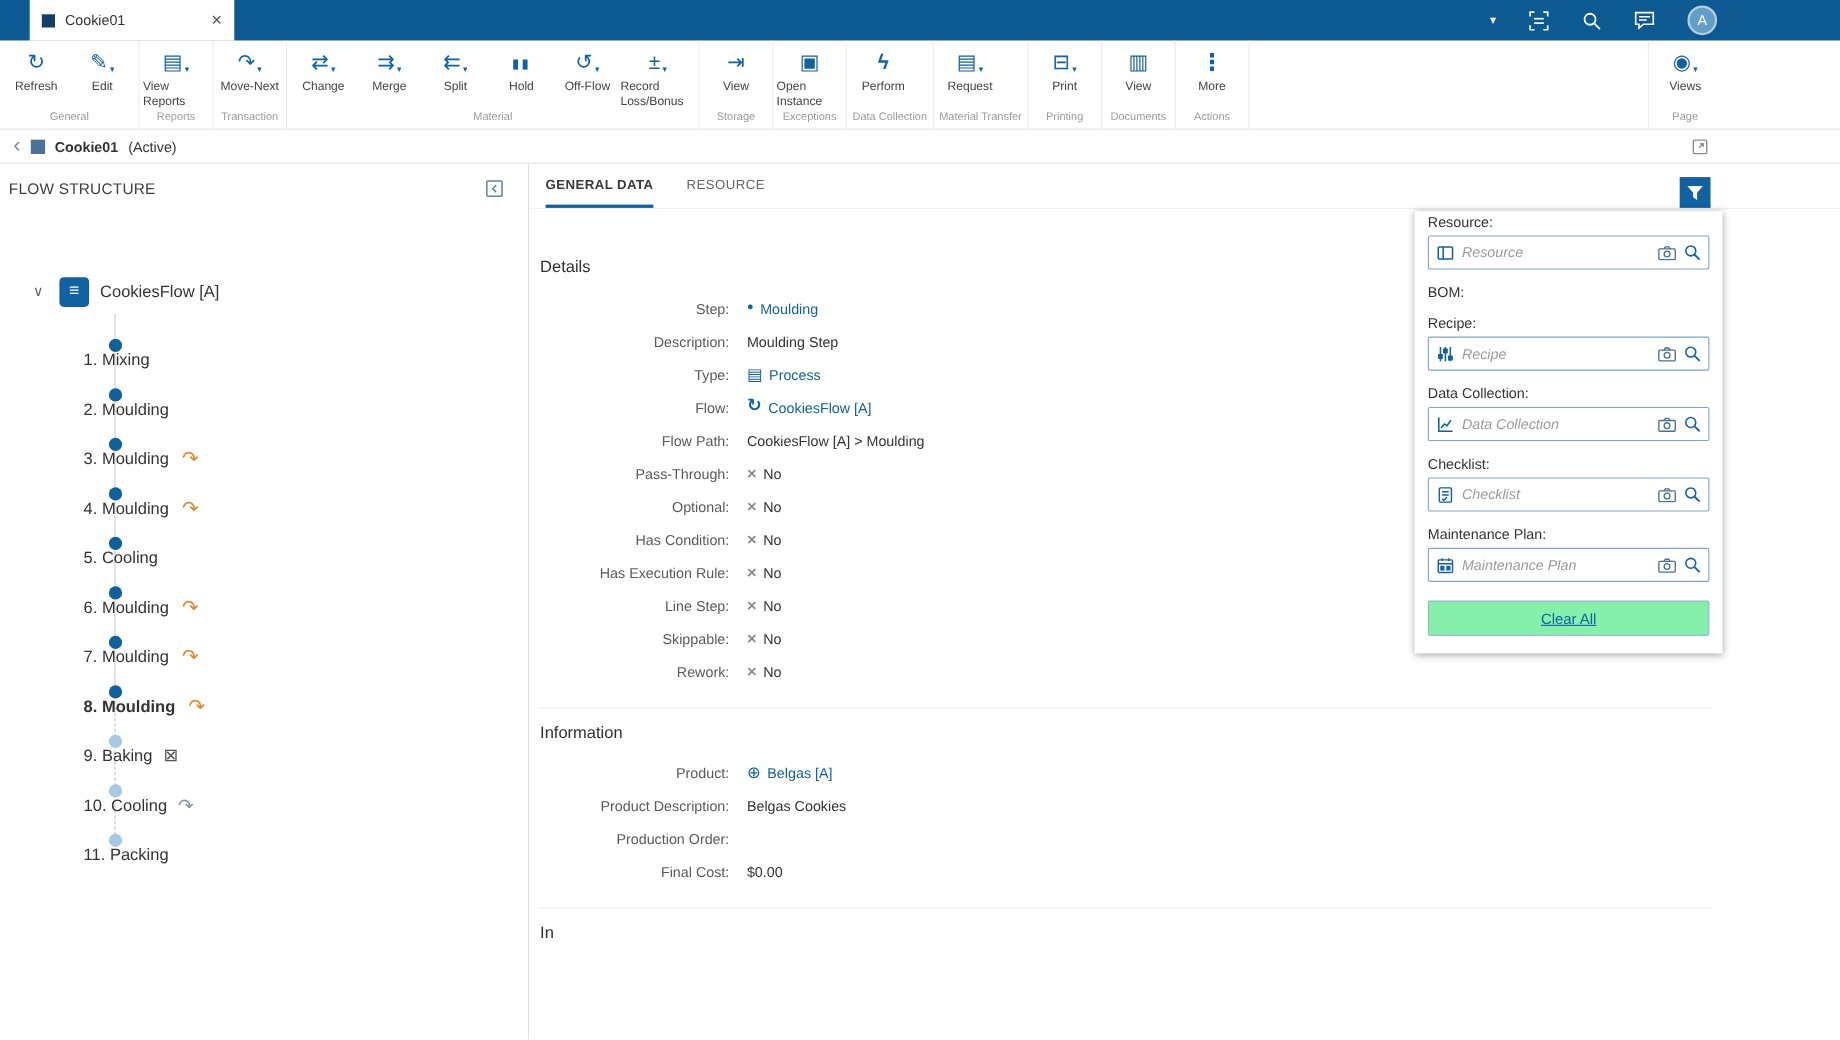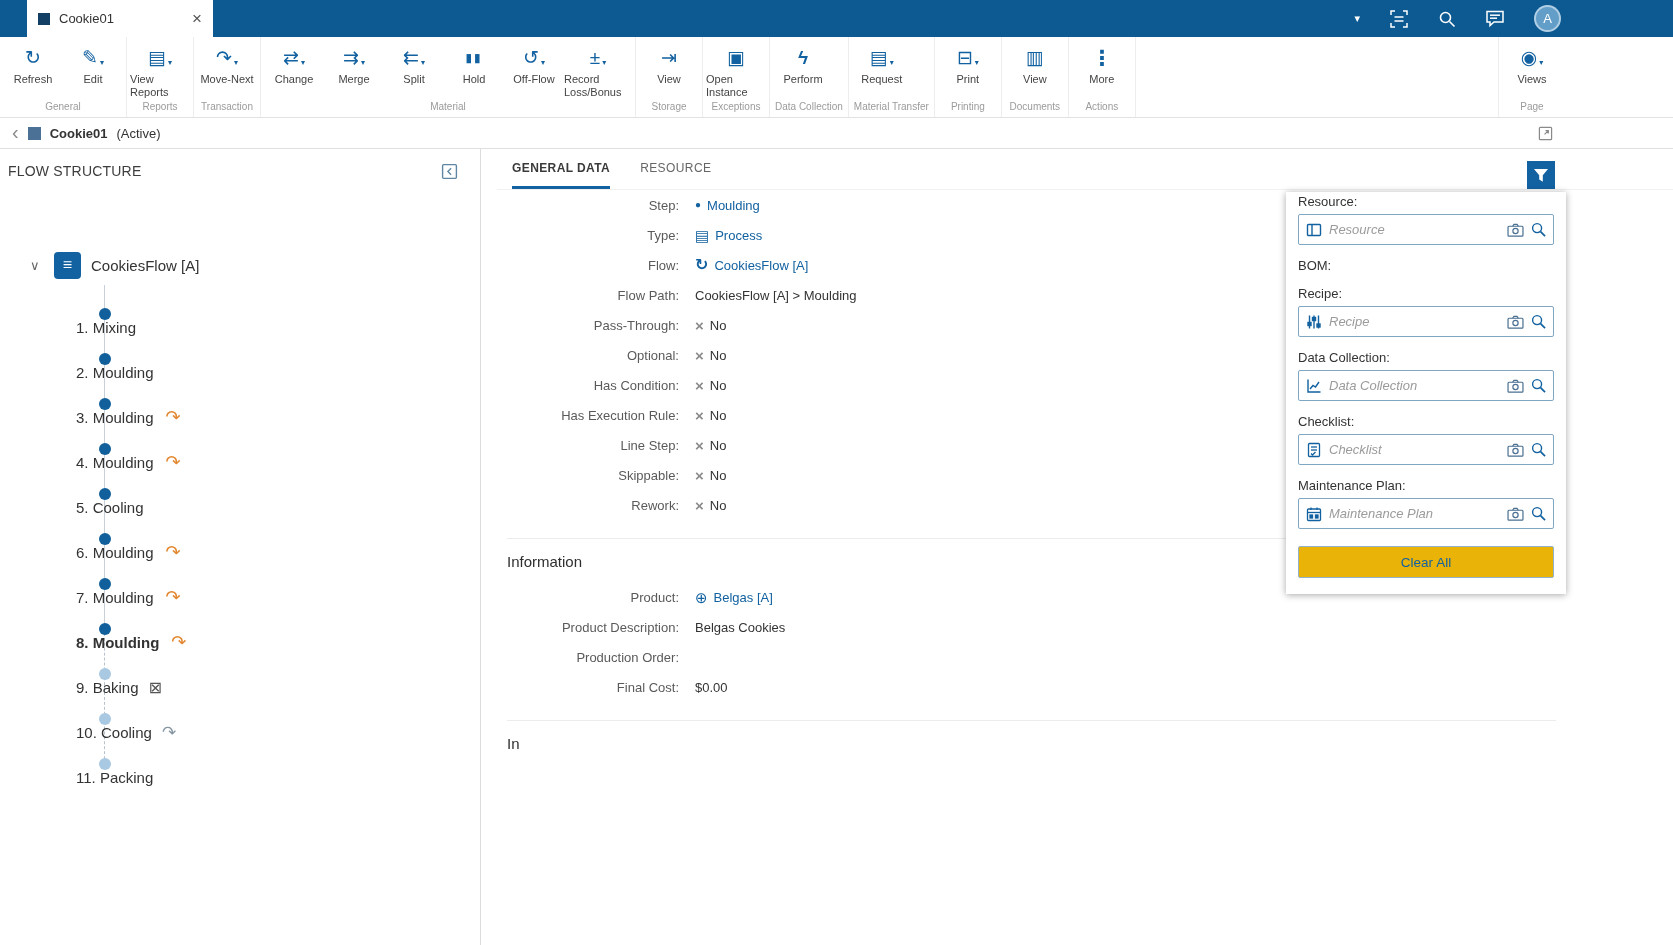--- a/index.html
+++ b/index.html
@@ -36,21 +36,21 @@
 
 
 .crumb{height:31px;border-bottom:1px solid #e0e0e0;display:flex;align-items:center;gap:9px;padding:0 12px;flex-shrink:0;background:#fff;}
 .cr-back{font-size:20px;color:#888;line-height:1;cursor:pointer;margin-top:-3px;}
 .cr-square{width:13px;height:13px;background:#4c7196;}
 .cr-title{font-weight:700;font-size:13px;}
 .cr-status{font-size:13px;}
 .cr-expand{margin-left:auto;margin-right:108px;display:flex;cursor:pointer;}
 
 
-.content{flex:1;display:flex;min-height:0;gap:16px;}
+.content{flex:1;display:flex;min-height:0;}
 .lpanel{width:481px;border-right:1px solid #dcdcdc;flex-shrink:0;position:relative;background:#fff;}
 .lp-header{height:44px;display:flex;align-items:center;justify-content:space-between;padding:0 22px 0 8px;}
 .lp-title{font-size:14px;color:#3d3d3d;letter-spacing:.2px;}
 .lp-collapse{display:flex;cursor:pointer;}
 .tree{margin-top:54px;}
 .troot{height:36px;display:flex;align-items:center;padding-left:30px;gap:10px;cursor:pointer;}
 .troot-chevron{color:#666;font-size:13px;width:14px;}
 .troot-icon{width:27px;height:27px;border-radius:4px;background:#1261a0;color:#fff;display:flex;align-items:center;justify-content:center;font-size:16px;font-weight:700;}
 .troot-label{font-size:15px;color:#333;}
 .titems{position:relative;margin-top:8px;}
@@ -90,21 +90,21 @@
 .filter-btn{position:absolute;top:12px;right:118px;width:28px;height:28px;background:#1261a0;display:flex;align-items:center;justify-content:center;cursor:pointer;}
 .fpanel{position:absolute;top:43px;right:107px;width:280px;background:#fff;box-shadow:0 1px 7px rgba(0,0,0,.35);padding:2px 12px 16px;z-index:5;}
 .ffield{margin-top:13px;}
 .ffield.first{margin-top:0;}
 .fflabel{font-size:13px;color:#333;margin-bottom:5px;}
 .ffinput{height:31px;border:1px solid #7fa6c2;border-radius:2px;display:flex;align-items:center;padding:0 7px;gap:7px;}
 .fflead{display:flex;flex-shrink:0;}
 .fftext{flex:1;border:none;outline:none;font-size:13px;min-width:0;font-family:inherit;color:#333;background:transparent;}
 .fftext::placeholder{color:#9b9b9b;font-style:italic;}
 .ffcam,.ffmag{display:flex;flex-shrink:0;cursor:pointer;}
-.clear-btn{margin-top:17px;width:100%;height:32px;border:1px solid #93b3cb;border-radius:2px;background:#eab308;color:#1261a0;font-size:13.5px;cursor:pointer;font-family:inherit;}
+.clear-btn{margin-top:17px;width:100%;height:32px;border:1px solid #93b3cb;border-radius:2px;background:#86efac;color:#1261a0;font-size:13.5px;cursor:pointer;font-family:inherit;text-decoration:underline;}
 </style>
 </head>
 <body>
 
 <div class="app">
 
   <div class="topbar">
     <div class="tt-tab">
       <span class="tt-square"></span>
       <span class="tt-title">Cookie01</span>
@@ -427,31 +427,38 @@
             <span>GENERAL DATA</span>
           </div>
         <div class="tab-item">
             <span>RESOURCE</span>
           </div>
       </div>
 
       <div class="page-body">
 
         <div class="sec-details">
+          <div class="sec-title">Details</div>
 
           <div class="frow">
             <div class="flabel">Step:</div>
             <div class="fvalue">
               <a class="vlink">
                 <span class="vicon vi-dot">●</span>
                 <span>Moulding</span>
               </a>
             </div>
           </div>
 
+          <div class="frow">
+            <div class="flabel">Description:</div>
+            <div class="fvalue">
+                <span>Moulding Step</span>
+              </div>
+          </div>
 
           <div class="frow">
             <div class="flabel">Type:</div>
             <div class="fvalue">
               <a class="vlink">
                 <span class="vicon vi-process">▤</span>
                 <span>Process</span>
               </a>
             </div>
           </div>

